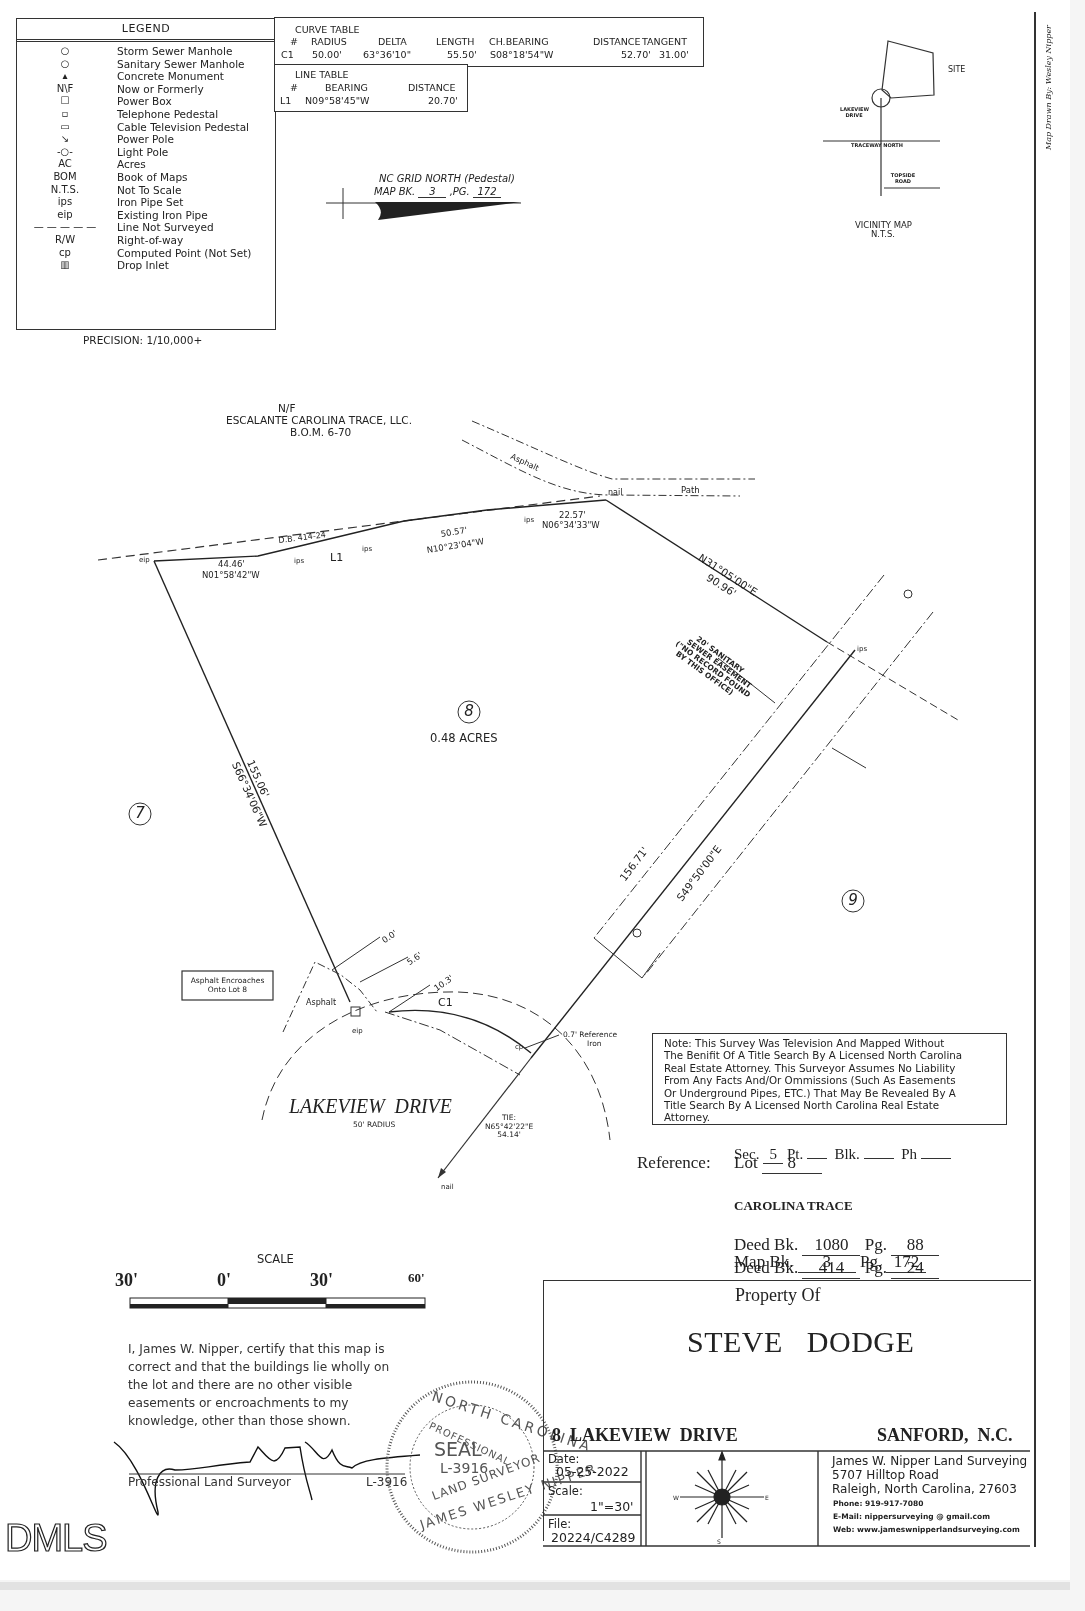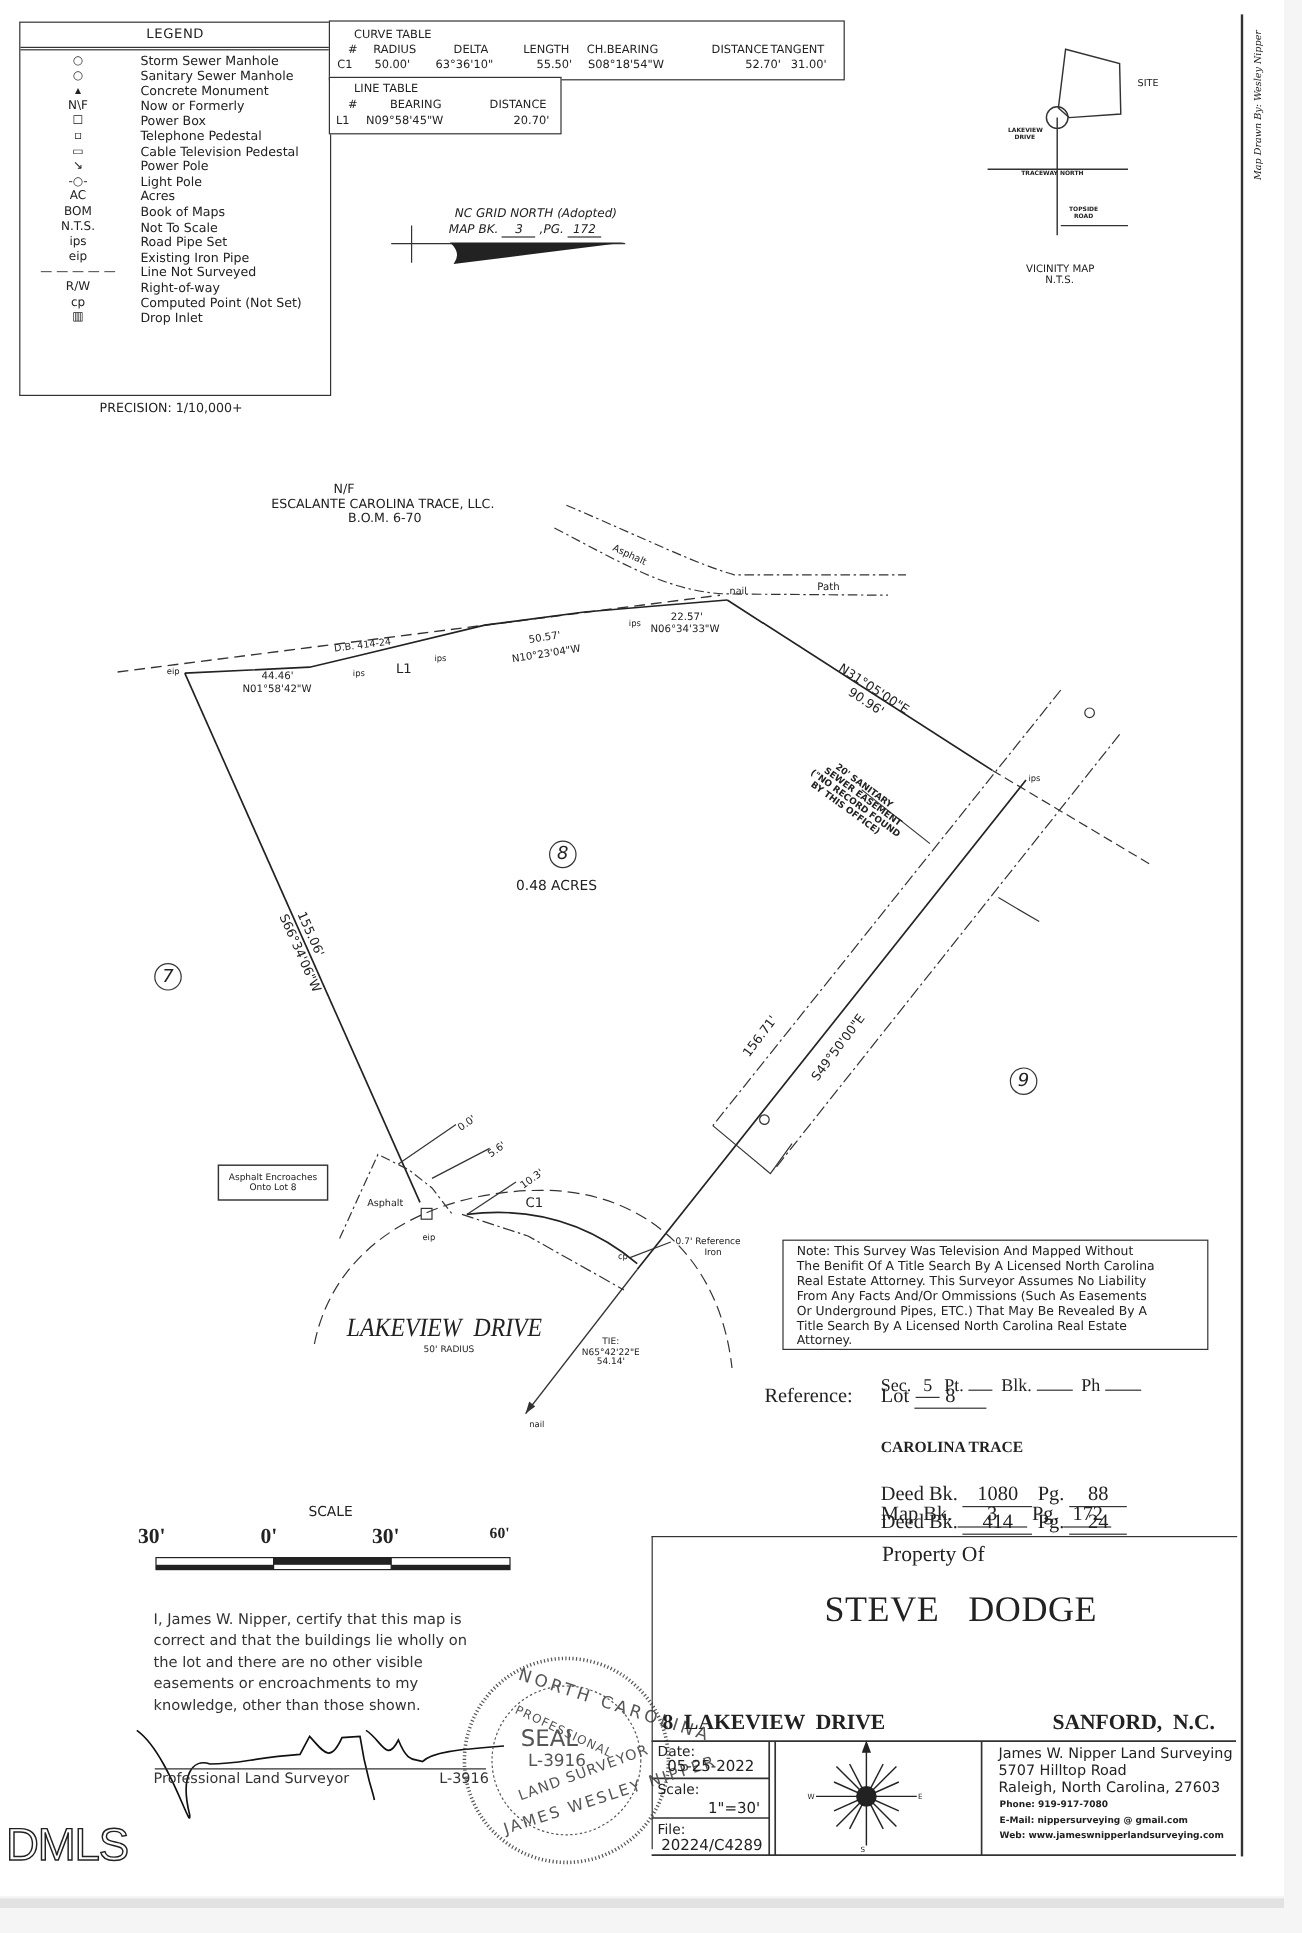--- a/index.html
+++ b/index.html
@@ -76,21 +76,21 @@
         <div class="legend-row">
           <span class="legend-sym">BOM</span>
           <span class="legend-lbl">Book of Maps</span>
         </div>
         <div class="legend-row">
           <span class="legend-sym">N.T.S.</span>
           <span class="legend-lbl">Not To Scale</span>
         </div>
         <div class="legend-row">
           <span class="legend-sym">ips</span>
-          <span class="legend-lbl">Road Pipe Set</span>
+          <span class="legend-lbl">Iron Pipe Set</span>
         </div>
         <div class="legend-row">
           <span class="legend-sym">eip</span>
           <span class="legend-lbl">Existing Iron Pipe</span>
         </div>
         <div class="legend-row">
           <span class="legend-sym">— — — — —</span>
           <span class="legend-lbl">Line Not Surveyed</span>
         </div>
         <div class="legend-row">
@@ -130,21 +130,21 @@
   <div class="tbl" style="left:274px;top:64px;width:192px;height:46px;">
     <div class="abs" style="left:20px;top:4px;">LINE  TABLE</div>
     <div class="abs" style="left:15px;top:17px;">#</div>
     <div class="abs" style="left:50px;top:17px;">BEARING</div>
     <div class="abs" style="left:133px;top:17px;">DISTANCE</div>
     <div class="abs" style="left:5px;top:30px;">L1</div>
     <div class="abs" style="left:30px;top:30px;">N09°58'45"W</div>
     <div class="abs" style="left:153px;top:30px;">20.70'</div>
   </div>
 
-  <div class="abs" style="left:379px;top:173px;font-size:10px;font-style:italic;">NC GRID NORTH (Adopted)</div>
+  <div class="abs" style="left:379px;top:173px;font-size:10px;font-style:italic;">NC GRID NORTH (Pedestal)</div>
   <div class="abs" style="left:374px;top:186px;font-size:10px;font-style:italic;">
     <span>MAP BK.</span>
     <span class="ul" style="width:28px;">3</span>
     <span>,PG.</span>
     <span class="ul" style="width:28px;">172</span>
   </div>
 
   <div class="abs" style="left:900px;top:65px;font-size:8px;margin-left:48px;">SITE</div>
   <div class="abs" style="left:840px;top:106px;font-size:5px;width:28px;text-align:center;font-weight:bold;">LAKEVIEW DRIVE</div>
   <div class="abs" style="left:851px;top:142px;font-size:5px;font-weight:bold;">TRACEWAY NORTH</div>

